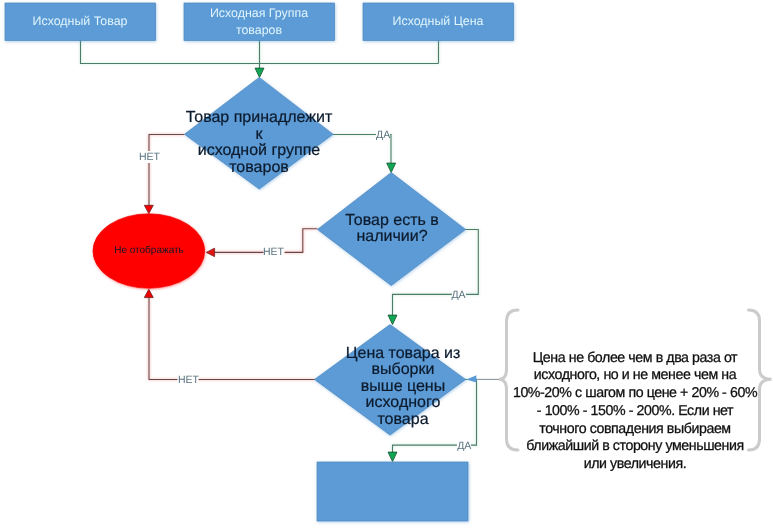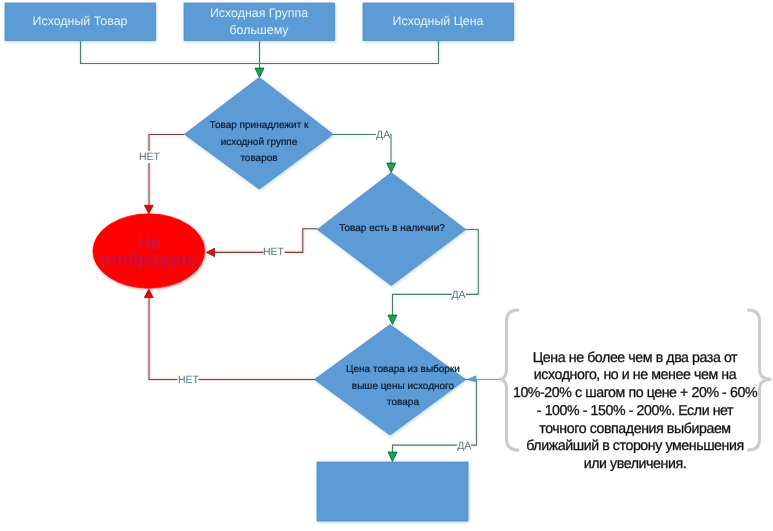--- a/index.html
+++ b/index.html
@@ -5,22 +5,22 @@
   html,body{margin:0;padding:0;}
   body{width:773px;height:531px;background:#ffffff;overflow:hidden;
        font-family:"Liberation Sans",sans-serif;position:relative;
        -webkit-font-smoothing:antialiased;text-rendering:geometricPrecision;
        will-change:transform;transform:translateZ(0);}
   #stage{position:absolute;left:0;top:0;width:773px;height:531px;}
   svg.layer{position:absolute;left:0;top:0;width:773px;height:531px;overflow:visible;}
   .lbl{position:absolute;text-align:center;line-height:16.5px;
        white-space:pre-wrap;display:flex;align-items:center;justify-content:center;}
   .boxlbl{color:#E2F6FD;font-size:12.4px;}
-  .dialbl{color:#0D1B2E;font-size:10px;-webkit-text-stroke:0.22px #0D1B2E;}
-  .termlbl{color:#be185d;font-size:18px;}
+  .dialbl{color:#0D1B2E;font-size:16px;-webkit-text-stroke:0.22px #0D1B2E;}
+  .termlbl{color:#0f172a;font-size:10px;}
   .edgelbl{position:absolute;color:#5A7480;font-size:10.5px;background:#fff;
            line-height:12px;height:12px;text-align:left;white-space:nowrap;
            transform:translate(-50%,-50%);}
   .note{position:absolute;color:#101010;font-size:14.2px;letter-spacing:-0.42px;
         -webkit-text-stroke:0.28px #101010;white-space:pre;
         line-height:17.8px;text-align:center;margin-top:32px;}
 </style>
 </head>
 <body>
 
@@ -82,21 +82,21 @@
     </g>
 
     <g fill="none" stroke="#CBCBCB" stroke-width="3" stroke-linecap="round">
       <path d="M518 310 Q506.5 310 506.5 321 L506.5 369 Q506.5 379.3 499 379.3 Q506.5 379.3 506.5 389.6 L506.5 439 Q506.5 450 518 450"></path>
       <path d="M748.5 310 Q759.5 310 759.5 321 L759.5 369 Q759.5 379.3 771.5 379.3 Q759.5 379.3 759.5 389.6 L759.5 439 Q759.5 450 748.5 450"></path>
     </g>
   </svg>
 
   <div class="lbl boxlbl" style="left:5px;top:3px;width:150px;height:37px;text-align:center;">Исходный Товар</div>
   <div class="lbl boxlbl" style="left:184px;top:3px;width:150px;height:37px;">Исходная Группа
-большему</div>
+товаров</div>
   <div class="lbl boxlbl" style="left:363px;top:3px;width:150px;height:37px;">Исходный Цена</div>
 
   <div class="lbl dialbl" style="left:184px;top:118px;width:150px;height:50px;">Товар принадлежит к
 исходной группе
 товаров</div>
   <div class="lbl dialbl" style="left:318px;top:218px;width:148px;height:22px;">Товар есть в наличии?</div>
   <div class="lbl dialbl" style="left:328px;top:362px;width:150px;height:50px;">Цена товара из выборки
 выше цены исходного
 товара</div>
 

